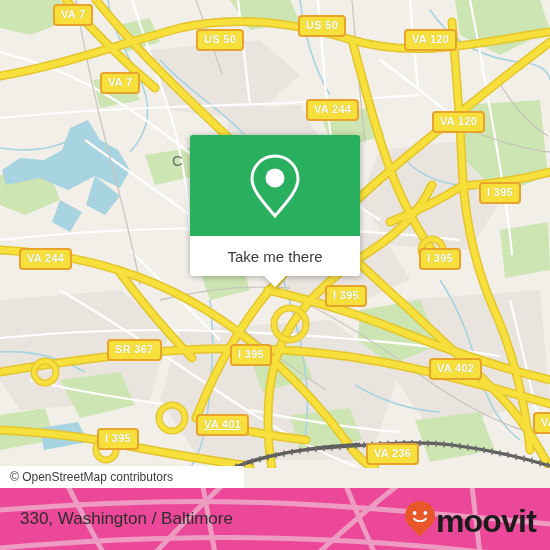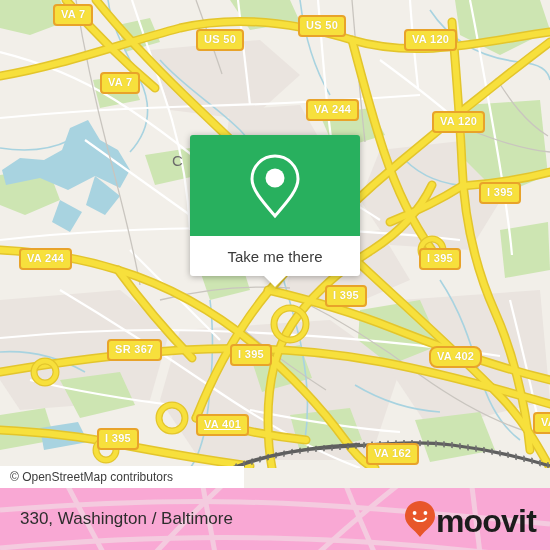--- a/index.html
+++ b/index.html
@@ -96,21 +96,21 @@
     font-size: 12px;
     color: #3c3c3c;
     font-family: "Liberation Sans", sans-serif;
   }
 
   
   .footer {
     position: absolute;
     left: 0; top: 488px;
     width: 550px; height: 62px;
-    background: #f9a8d4;
+    background: #ec4899;
     overflow: hidden;
   }
   .footer-watermark {
     position: absolute; left: 0; top: -18px;
     width: 550px; height: 100px;
     opacity: 0.5;
   }
   .footer-title {
     position: absolute;
     left: 20px; top: 50%;
@@ -306,24 +306,24 @@
         <div class="shield" style="left: 404px; top: 29px;">VA 120</div>
         <div class="shield" style="left: 100px; top: 72px;">VA 7</div>
         <div class="shield" style="left: 306px; top: 99px;">VA 244</div>
         <div class="shield" style="left: 432px; top: 111px;">VA 120</div>
         <div class="shield" style="left: 479px; top: 182px;">I 395</div>
         <div class="shield" style="left: 19px; top: 248px;">VA 244</div>
         <div class="shield" style="left: 419px; top: 248px;">I 395</div>
         <div class="shield" style="left: 325px; top: 285px;">I 395</div>
         <div class="shield" style="left: 107px; top: 339px;">SR 367</div>
         <div class="shield" style="left: 230px; top: 344px;">I 395</div>
-        <div class="shield" style="left: 429px; top: 346px; border-radius: 8px;">VA 402</div>
+        <div class="shield" style="left: 429px; top: 358px;">VA 402</div>
         <div class="shield" style="left: 196px; top: 414px; text-decoration: underline;">VA 401</div>
         <div class="shield" style="left: 97px; top: 428px;">I 395</div>
-        <div class="shield" style="left: 366px; top: 443px;">VA 162</div>
+        <div class="shield" style="left: 366px; top: 443px;">VA 236</div>
         <div class="shield" style="left: 533px; top: 412px;">VA</div>
       </div>
 
     <div class="popup">
       <div class="popup-top">
         <svg width="56" height="68" viewBox="0 0 56 68">
           <path d="M28 4 C15.3 4 5 14.3 5 27 C5 38 16 50 28 64 C40 50 51 38 51 27 C51 14.3 40.7 4 28 4 Z" fill="none" stroke="#ffffff" stroke-width="3"></path>
           <circle cx="28" cy="26" r="9.5" fill="#ffffff"></circle>
         </svg>
       </div>

